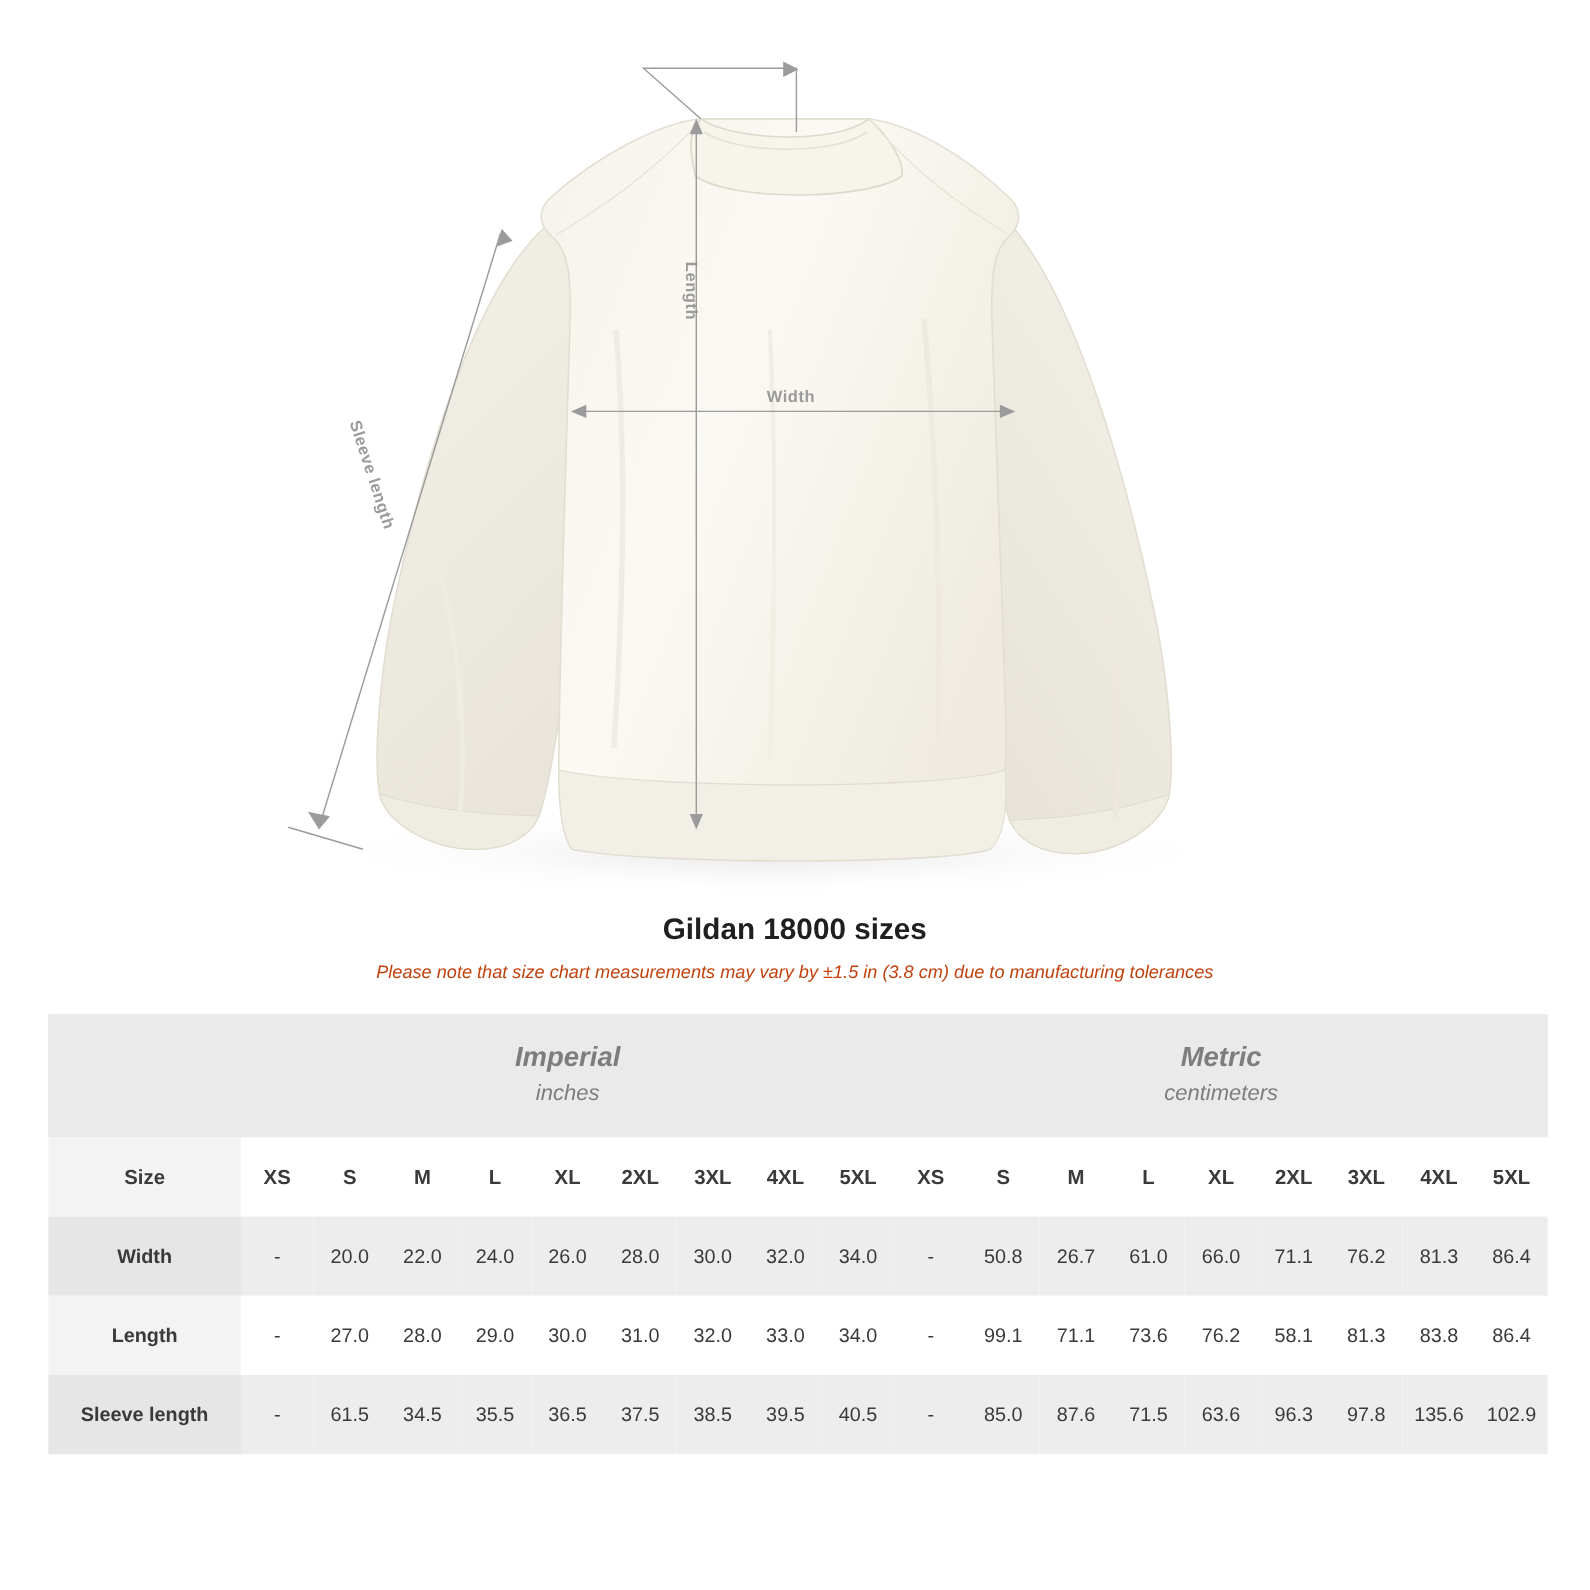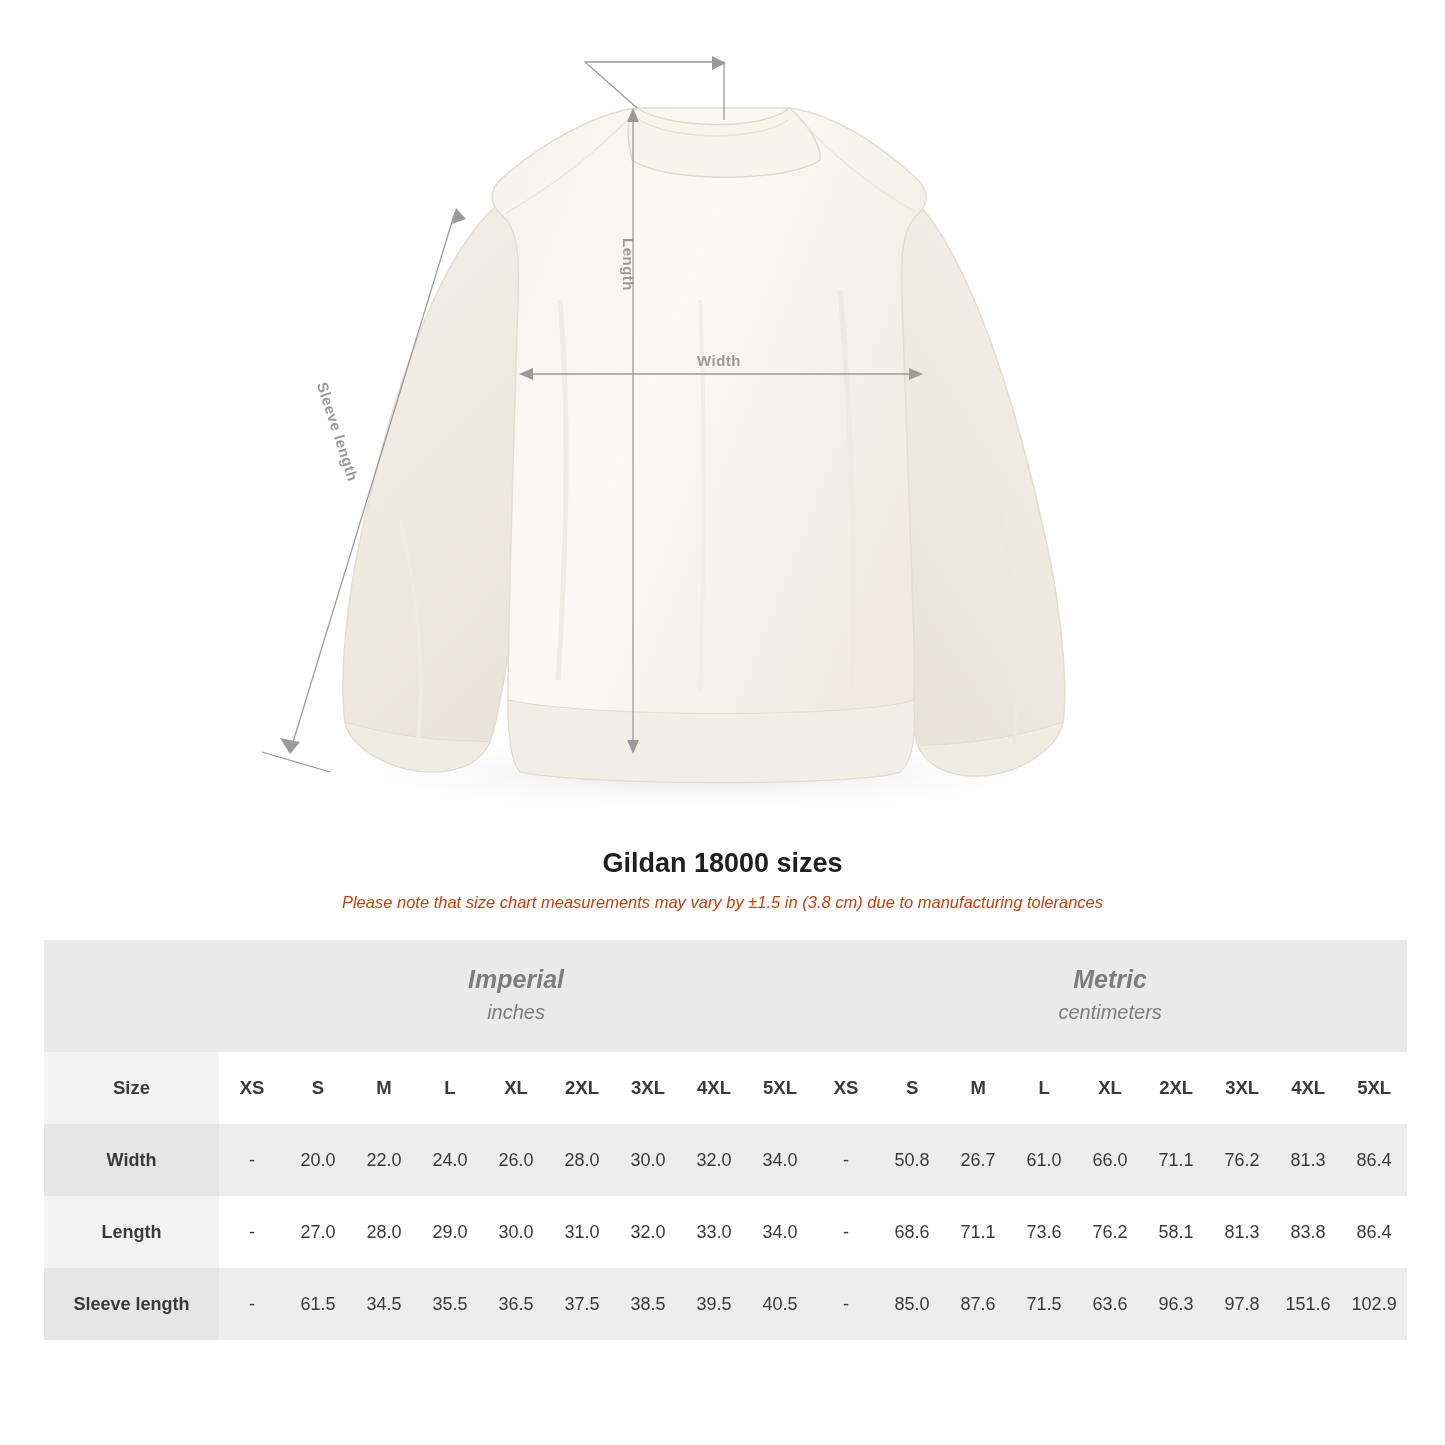--- a/index.html
+++ b/index.html
@@ -50,21 +50,20 @@
   .dim-label.sleeve {
     left: 330px;
     top: 380px;
     transform: rotate(72deg);
     transform-origin: left top;
   }
 
   
   .title-block {
     text-align: center;
-    margin-top: 18px;
   }
   .chart-title {
     font-size: 27px;
     font-weight: bold;
     color: #1f1f1f;
     margin: 0 0 14px 0;
   }
   .chart-note {
     font-size: 16.5px;
     font-style: italic;
@@ -286,21 +285,21 @@
           <td>-</td>
           <td>27.0</td>
           <td>28.0</td>
           <td>29.0</td>
           <td>30.0</td>
           <td>31.0</td>
           <td>32.0</td>
           <td>33.0</td>
           <td>34.0</td>
           <td>-</td>
-          <td>68.6</td>
+          <td>99.1</td>
           <td>71.1</td>
           <td>73.6</td>
           <td>76.2</td>
           <td>58.1</td>
           <td>81.3</td>
           <td>83.8</td>
           <td>86.4</td>
         </tr>
         <tr class="r-a">
           <td class="row-head-cell">Sleeve length</td>
@@ -313,18 +312,18 @@
           <td>38.5</td>
           <td>39.5</td>
           <td>40.5</td>
           <td>-</td>
           <td>85.0</td>
           <td>87.6</td>
           <td>71.5</td>
           <td>63.6</td>
           <td>96.3</td>
           <td>97.8</td>
-          <td>151.6</td>
+          <td>135.6</td>
           <td>102.9</td>
         </tr>
       </tbody>
   </table>
 </div>
 
 </body></html>

